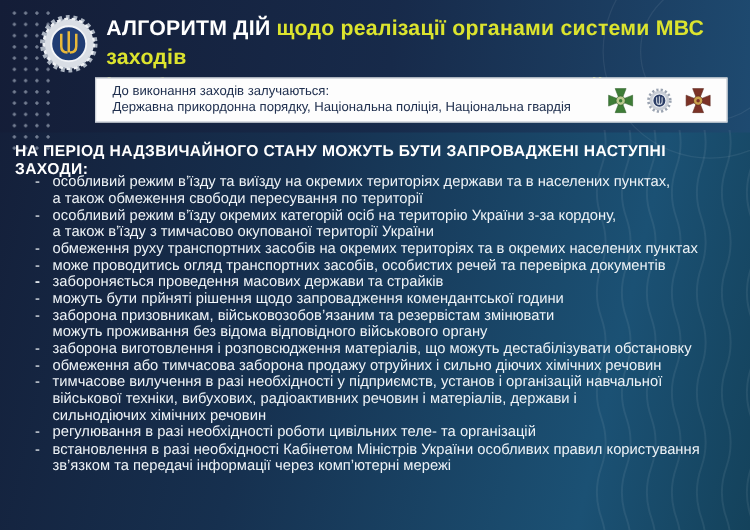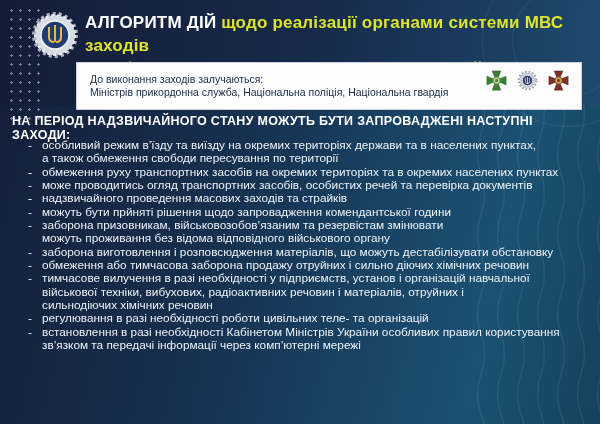--- a/index.html
+++ b/index.html
@@ -32,21 +32,21 @@
   .logo{position:absolute;left:31px;top:11px;}
 
   .title{
     position:absolute;left:85px;top:11px;width:508px;
     font-size:17px;font-weight:700;line-height:23px;letter-spacing:.2px;
   }
   .title .white{color:#ffffff;}
   .title .yellow{color:#dce42e;}
 
   .agency-bar{
-    position:absolute;left:76px;top:62px;width:506px;height:48px;
+    position:absolute;left:76px;top:62px;width:506px;height:36px;
     background:#fdfdfd;border:1px solid #ccd1d8;box-sizing:border-box;
     display:flex;align-items:center;
   }
   .agency-text{
     padding-left:13px;font-size:10.5px;line-height:13.5px;color:#20304f;
   }
   .agency-emblems{
     position:absolute;right:12px;top:7px;display:flex;gap:10px;align-items:center;
   }
 
@@ -101,21 +101,21 @@
   </svg>
 
   <div class="title">
     <span class="white">АЛГОРИТМ ДІЙ</span><span class="yellow"> щодо реалізації органами системи МВС заходів</span><br>
     <span class="yellow">із забезпечення правового режиму надзвичайного стану</span>
   </div>
 
   <div class="agency-bar">
     <div class="agency-text">
       <div>До виконання заходів залучаються:</div>
-      <div>Міністрів прикордонна служба, Національна поліція, Національна гвардія</div>
+      <div>Державна прикордонна порядку, Національна поліція, Національна гвардія</div>
     </div>
     <div class="agency-emblems">
 
       <svg width="21" height="21" viewBox="0 0 24 24">
         <g fill="#3e7d37" stroke="#2c5c27" stroke-width="0.5">
           <path d="M7 1 L17 1 L13.8 9.2 L10.2 9.2 Z"></path>
           <path d="M7 1 L17 1 L13.8 9.2 L10.2 9.2 Z" transform="rotate(90 12 12)"></path>
           <path d="M7 1 L17 1 L13.8 9.2 L10.2 9.2 Z" transform="rotate(180 12 12)"></path>
           <path d="M7 1 L17 1 L13.8 9.2 L10.2 9.2 Z" transform="rotate(270 12 12)"></path>
         </g>
@@ -141,31 +141,32 @@
         <circle cx="12" cy="12" r="1.6" fill="#7b3226"></circle>
       </svg>
     </div>
   </div>
 
   <div class="section-heading">НА ПЕРІОД НАДЗВИЧАЙНОГО СТАНУ МОЖУТЬ БУТИ ЗАПРОВАДЖЕНІ НАСТУПНІ ЗАХОДИ:</div>
 
   <ul class="measures-list">
       <li class="measure-item"><span class="dash">-</span><span class="measure-text">особливий режим в’їзду та виїзду на окремих територіях держави та в населених пунктах,
 а також обмеження свободи пересування по території</span></li>
-      <li class="measure-item"><span class="dash">-</span></li>
+      <li class="measure-item"><span class="dash">-</span><span class="measure-text">особливий режим в’їзду окремих категорій осіб на територію України з-за кордону,
+а також в’їзду з тимчасово окупованої території України</span></li>
       <li class="measure-item"><span class="dash">-</span><span class="measure-text">обмеження руху транспортних засобів на окремих територіях та в окремих населених пунктах</span></li>
       <li class="measure-item"><span class="dash">-</span><span class="measure-text">може проводитись огляд транспортних засобів, особистих речей та перевірка документів</span></li>
       <li class="measure-item"><span class="dash">-</span></li>
-      <li class="measure-item"><span class="dash">-</span><span class="measure-text">надзвичайного проведення масових заходів та страйків</span></li>
+      <li class="measure-item"><span class="dash">-</span><span class="measure-text">забороняється проведення масових держави та страйків</span></li>
       <li class="measure-item"><span class="dash">-</span><span class="measure-text">можуть бути прйняті рішення щодо запровадження комендантської години</span></li>
       <li class="measure-item"><span class="dash">-</span><span class="measure-text">заборона призовникам, військовозобов’язаним та резервістам змінювати
 можуть проживання без відома відповідного військового органу</span></li>
       <li class="measure-item"><span class="dash">-</span><span class="measure-text">заборона виготовлення і розповсюдження матеріалів, що можуть дестабілізувати обстановку</span></li>
       <li class="measure-item"><span class="dash">-</span><span class="measure-text">обмеження або тимчасова заборона продажу отруйних і сильно діючих хімічних речовин</span></li>
       <li class="measure-item"><span class="dash">-</span><span class="measure-text">тимчасове вилучення в разі необхідності у підприємств, установ і організацій навчальної
-військової техніки, вибухових, радіоактивних речовин і матеріалів, отруйних і
+військової техніки, вибухових, радіоактивних речовин і матеріалів, держави і
 сильнодіючих хімічних речовин</span></li>
       <li class="measure-item"><span class="dash">-</span><span class="measure-text">регулювання в разі необхідності роботи цивільних теле- та організацій</span></li>
       <li class="measure-item"><span class="dash">-</span><span class="measure-text">встановлення в разі необхідності Кабінетом Міністрів України особливих правил користування
 зв’язком та передачі інформації через комп’ютерні мережі</span></li>
     </ul>
 
 </div>
 
 </body></html>

